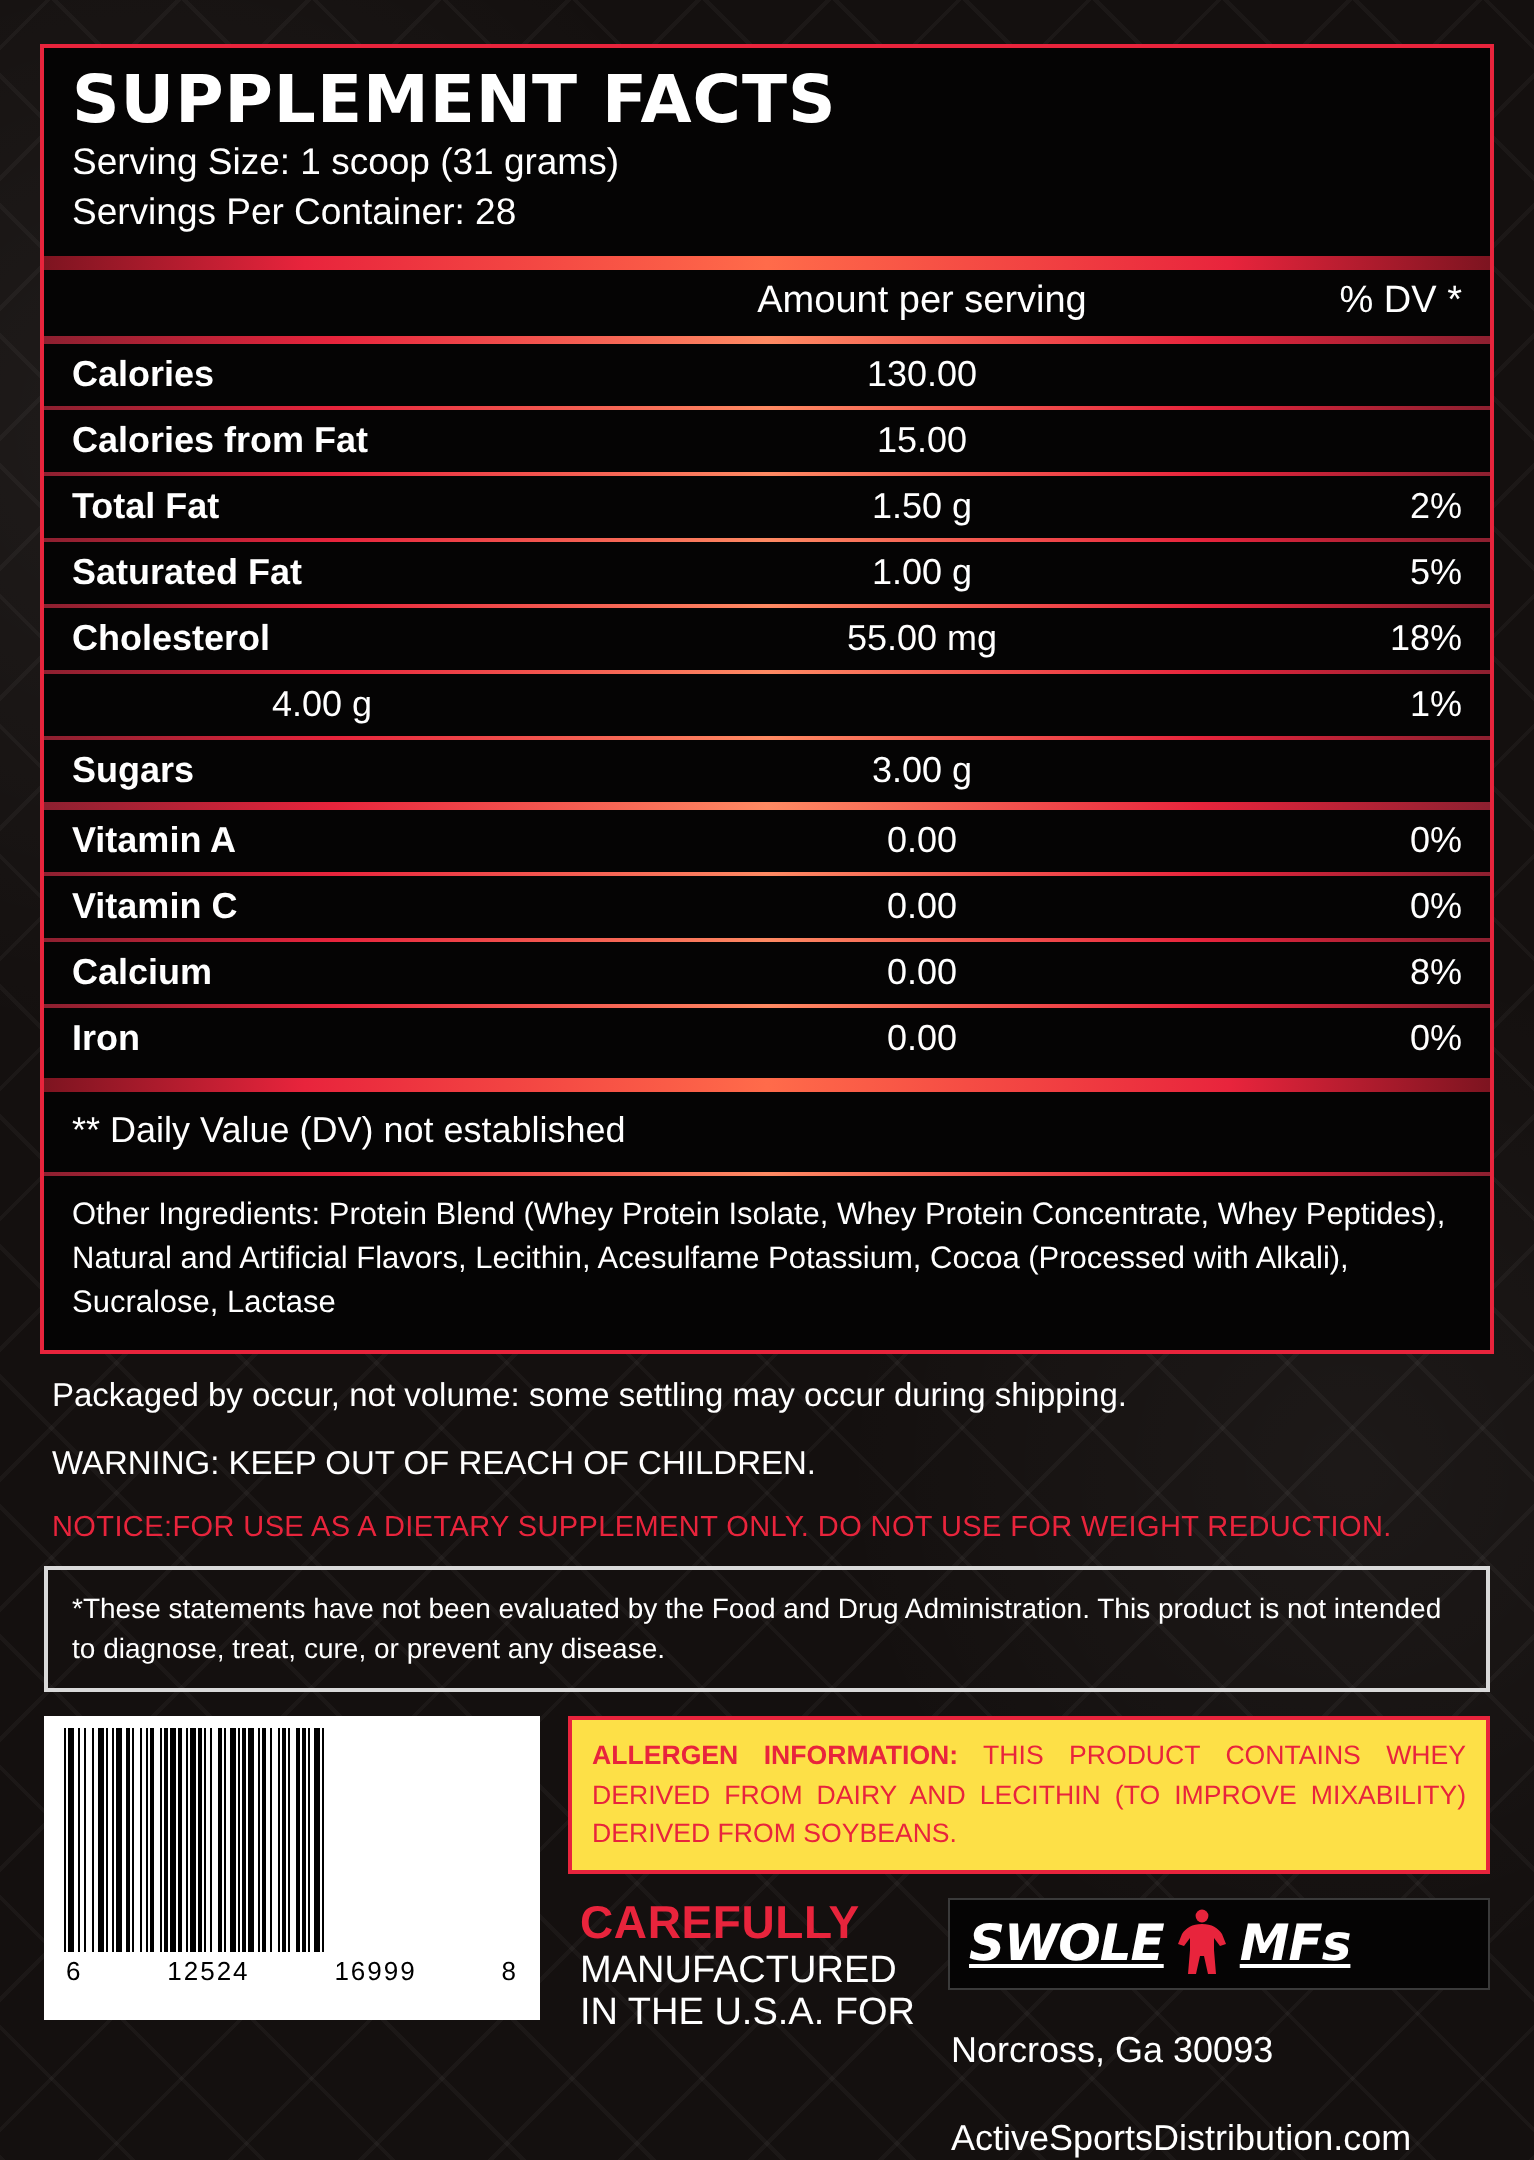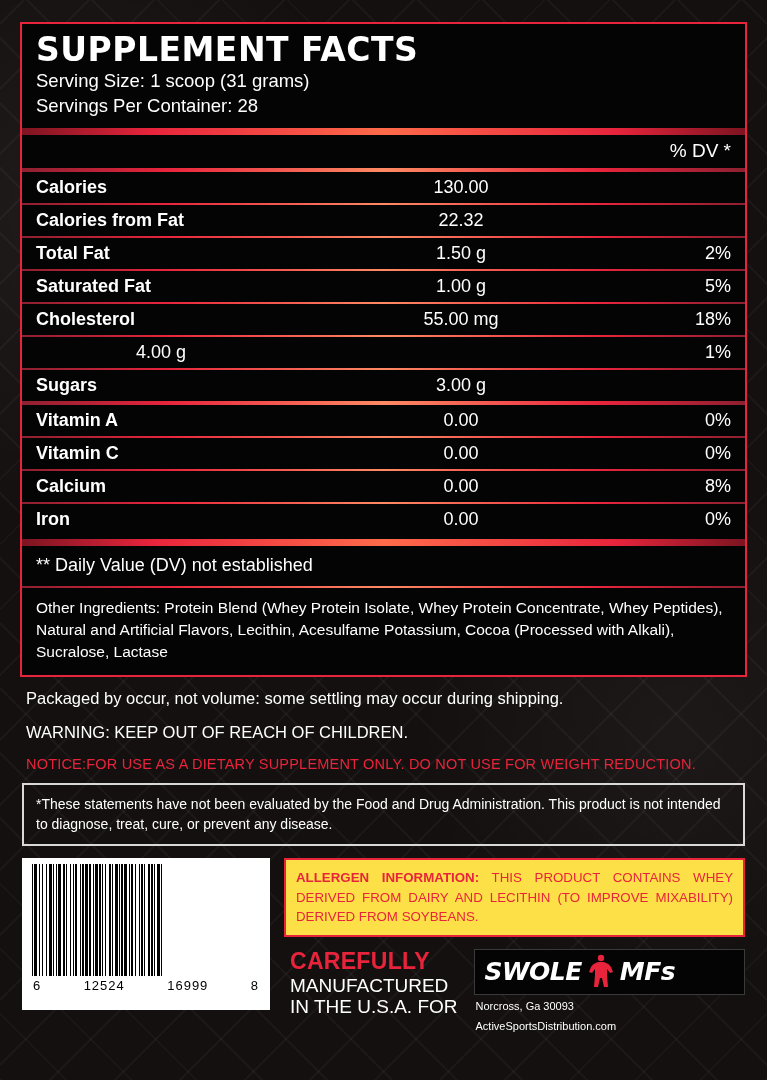--- a/index.html
+++ b/index.html
@@ -181,39 +181,40 @@
   .logo-block { flex: 1; }
   .logo-bar {
     background: #050404;
     border: 1px solid #3a3a3a;
     padding: 4px 10px 6px 10px;
     display: flex;
     align-items: center;
     gap: 6px;
     width: 100%;
     position: relative;
+    text-decoration: underline;
   }
   .logo-text {
     font-size: 25px;
     font-weight: bold;
     font-style: italic;
     letter-spacing: -0.5px;
     font-family: "DejaVu Sans", sans-serif;
   }
   .logo-figure {
     width: 26px;
     height: 34px;
     position: relative;
     flex: 0 0 26px;
   }
   .addr {
-    font-size: 11px;
+    font-size: 18px;
     line-height: 1.42;
     padding-left: 2px;
-    margin-top: 4px;
+    margin-top: 18px;
   }
 </style>
 </head>
 <body>
 
 <div class="bg-pattern"></div>
 
 <div class="page">
 
   <div class="panel">
@@ -221,35 +222,36 @@
     <div class="panel-head">
       <div class="sf-title">SUPPLEMENT FACTS</div>
       <div class="serving-line">Serving Size: 1 scoop (31 grams)</div>
       <div class="serving-line">Servings Per Container: 28</div>
     </div>
 
     <div class="rule-thick"></div>
 
     <div class="col-head">
       <div class="c-name"></div>
+      <div class="c-amt">Amount per serving</div>
       <div class="c-dv">% DV *</div>
     </div>
 
     <div class="rule-med"></div>
 
     <div class="row">
       <div class="c-name">Calories</div>
       <div class="c-amt">130.00</div>
       <div class="c-dv"></div>
     </div>
     <div class="rule-thin"></div>
 
     <div class="row">
       <div class="c-name">Calories from Fat</div>
-      <div class="c-amt">22.32</div>
+      <div class="c-amt">15.00</div>
       <div class="c-dv"></div>
     </div>
     <div class="rule-thin"></div>
 
     <div class="row">
       <div class="c-name">Total Fat</div>
       <div class="c-amt">1.50 g</div>
       <div class="c-dv">2%</div>
     </div>
     <div class="rule-thin"></div>

